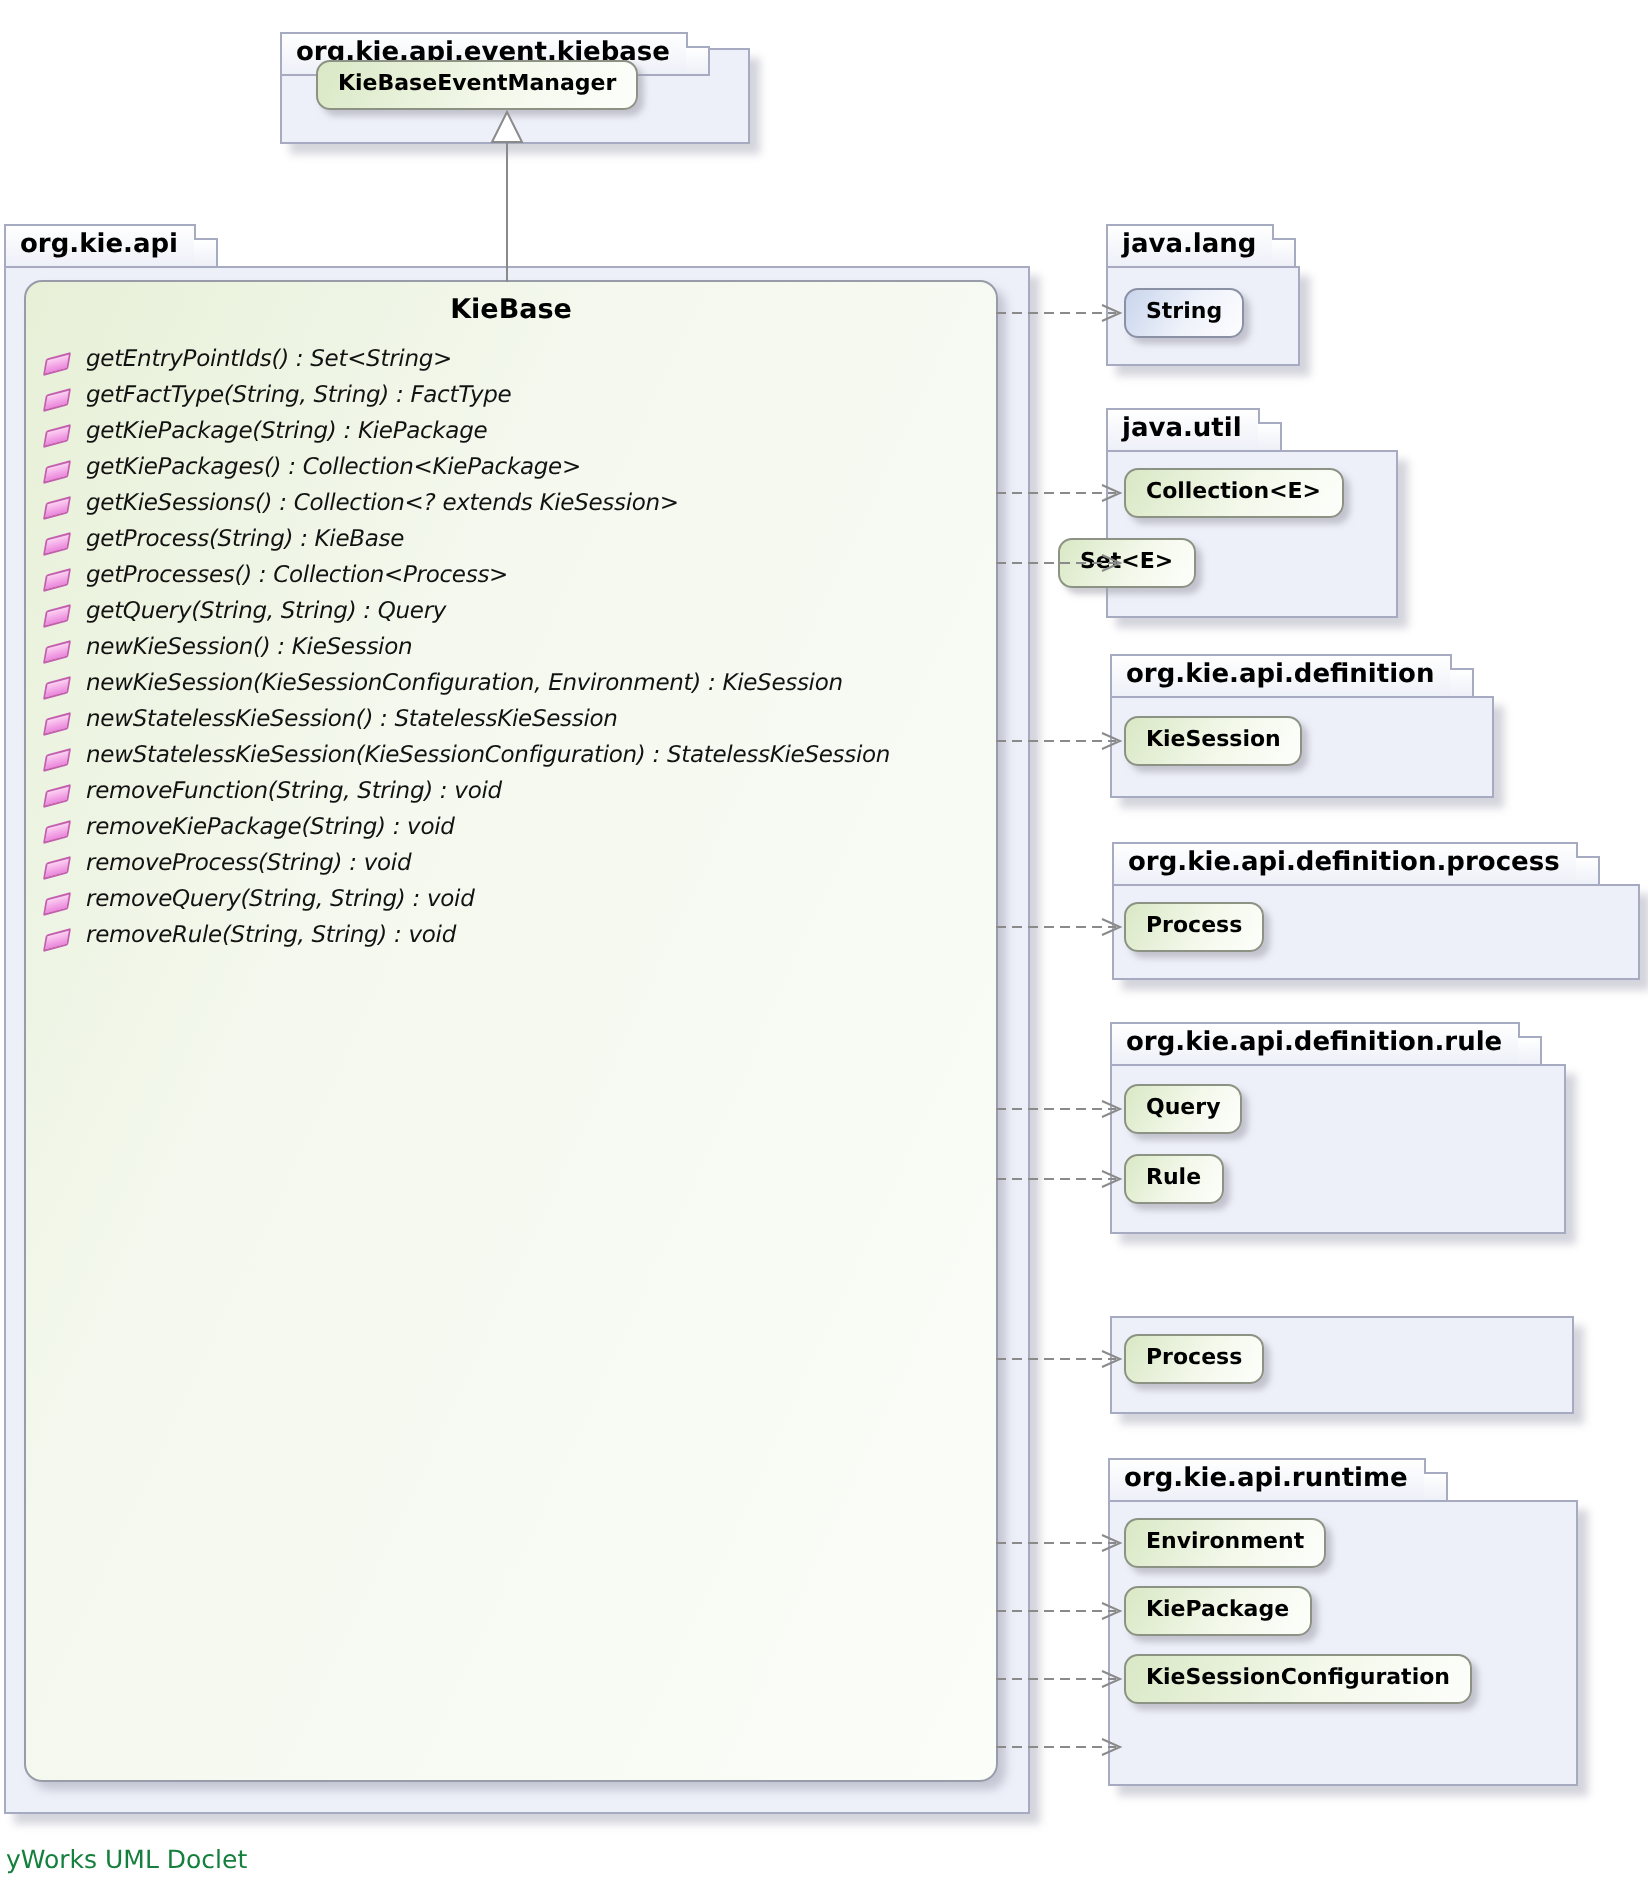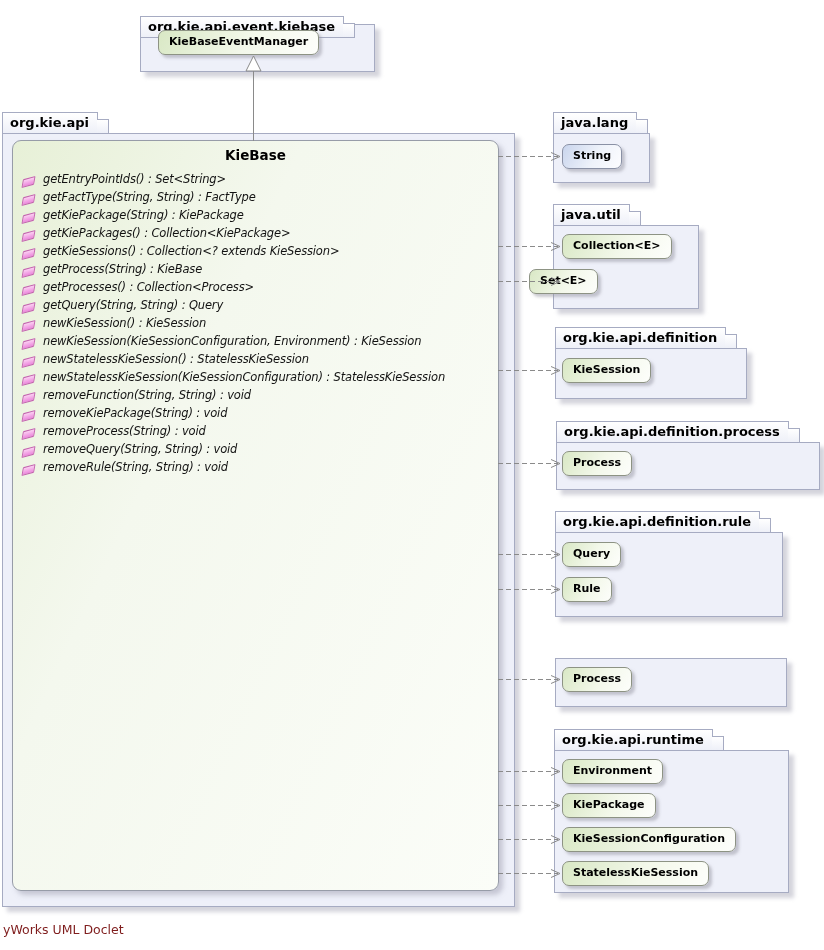--- a/index.html
+++ b/index.html
@@ -31,21 +31,21 @@
            border:1px solid #979ca8;border-radius:9px;
            box-shadow:4px 4px 5px rgba(158,158,175,.5);z-index:4;}
   .uml-class-title{font-weight:bold;font-size:13.5px;text-align:center;padding-top:6px;color:#000;cursor:pointer;}
   .methods{position:absolute;left:6px;top:27px;right:4px;}
   .method{height:18px;display:flex;align-items:flex-end;}
   .micon{flex:0 0 auto;width:11px;height:6px;margin:0 8px 0 3px;border-radius:1px;
          background:linear-gradient(#fcd0f3,#ec86dc);border:1px solid #c45fb0;
          transform:rotate(-15deg) skewX(-25deg);}
   .mtext{font-style:italic;font-size:11.5px;letter-spacing:-.15px;color:#121212;white-space:nowrap;}
 
-  .footer{position:absolute;left:3px;top:922px;font-size:12.5px;color:#7f1d1d;}
+  .footer{position:absolute;left:3px;top:922px;font-size:12.5px;color:#15803d;}
 
   #edges{position:absolute;left:0;top:0;z-index:10;pointer-events:none;}
 </style>
 </head>
 <body>
 
 <div id="stage">
 
   <div class="pkg-body" style="left:140px;top:24px;width:233px;height:46px"></div>
   <div class="pkg-tab" style="left:140px;top:16px">org.kie.api.event.kiebase</div>
@@ -151,21 +151,20 @@
   <div class="cls-btn" style="left:562px;top:577px">Rule</div>
 
   <div class="pkg-body" style="left:555px;top:658px;width:230px;height:47px"></div>
   <div class="cls-btn" style="left:562px;top:667px">Process</div>
 
   <div class="pkg-body" style="left:554px;top:750px;width:233px;height:141px"></div>
   <div class="pkg-tab" style="left:554px;top:729px">org.kie.api.runtime</div>
   <div class="cls-btn" style="left:562px;top:759px">Environment</div>
   <div class="cls-btn" style="left:562px;top:793px">KiePackage</div>
   <div class="cls-btn" style="left:562px;top:827px">KieSessionConfiguration</div>
-  <div class="cls-btn" style="left:562px;top:861px">StatelessKieSession</div>
 
   <svg id="edges" width="824" height="950">
 
     <g stroke="#8a8a8a" fill="none">
       <line x1="253.5" y1="141" x2="253.5" y2="71"></line>
       <polygon points="253.5,56 246,71 261,71" fill="#ffffff"></polygon>
     </g>
 
     <g stroke="#8a8a8a" fill="none">
       <g>

